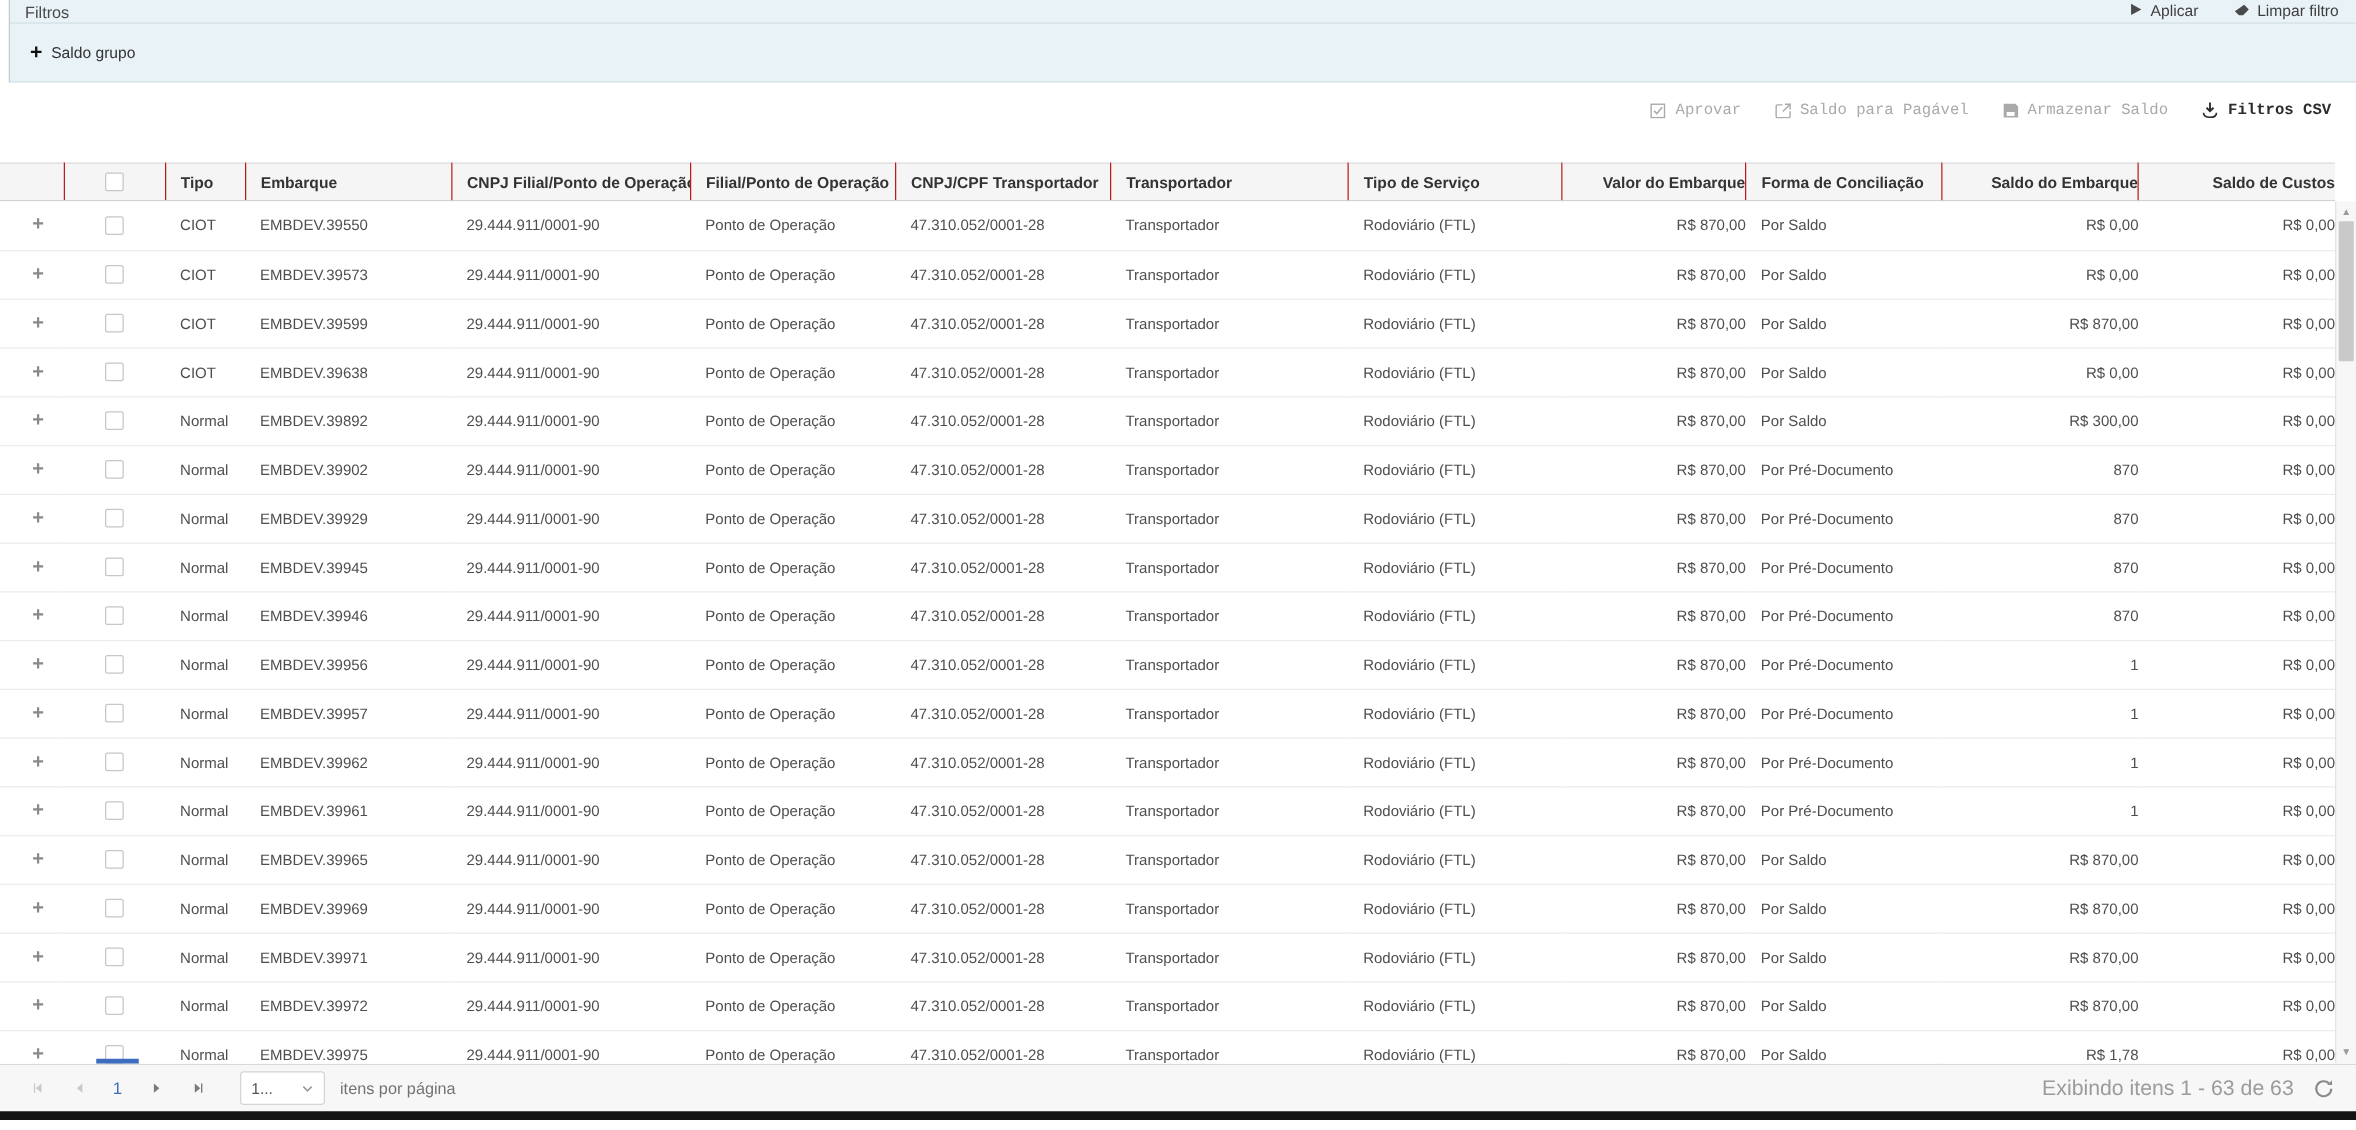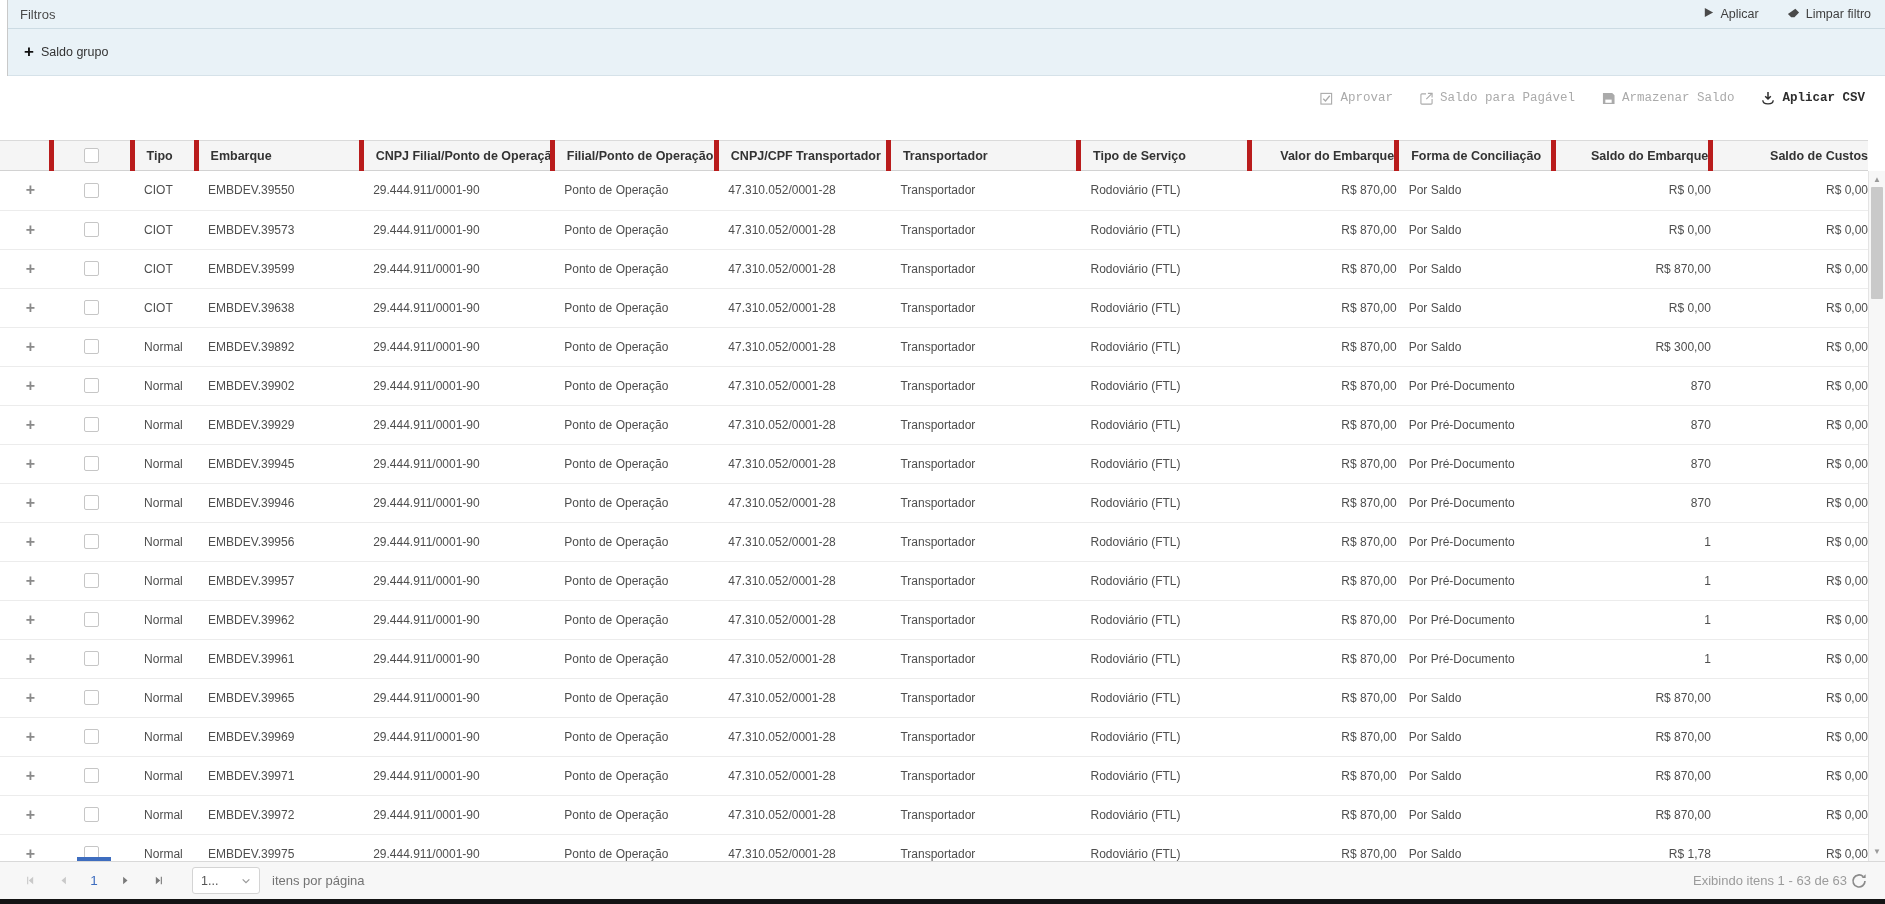--- a/index.html
+++ b/index.html
@@ -7,21 +7,21 @@
   body {
     width:1885px; height:904px; overflow:hidden; background:#fff;
     font-family:"Liberation Sans","DejaVu Sans",sans-serif; color:#4e4e4e;
     -webkit-font-smoothing:antialiased;
   }
   svg { display:block; }
 
   
   .filters-wrap { margin-left:7px; border-left:1px solid #c9c9c9; }
   .filters-header {
-    height:29px; background:#e9f2f7; border-bottom:1px solid #ccdbe3;
+    height:19px; background:#e9f2f7; border-bottom:1px solid #ccdbe3;
     display:flex; align-items:center; padding:0 14px 0 12px;
   }
   .filters-title { font-size:13px; color:#4a4a4a; }
   .spacer { flex:1; }
   .filter-btn { display:flex; gap:6px; color:#3f3f3f; font-size:12.5px; cursor:pointer; margin-left:28px; }
   .filter-btn .ic { color:#4a4a4a; }
   .filters-body {
     height:47px; background:#e9f2f7; border-bottom:1px solid #d6e2e9;
     display:flex; align-items:center; padding-left:16px;
   }
@@ -32,21 +32,21 @@
   .toolbar { height:64px; display:flex; justify-content:flex-end; align-items:flex-start; padding:15px 20px 0 0; gap:27px;font-family:Liberation Mono, monospace; }
   .tb-btn { display:flex; align-items:center; gap:7px; font-size:12.5px; cursor:pointer; }
   .tb-btn.disabled { color:#aaaaaa; }
   .tb-btn.enabled { color:#2c2c2c; font-weight:600; }
 
   
   .grid { position:relative; }
   table { border-collapse:collapse; table-layout:fixed; width:1868px; }
   th {
     height:30px; background:#f5f5f5; font-size:12.5px; font-weight:700; color:#333;
-    border-top:1px solid #dadada; border-bottom:1px solid #d2d2d2; border-right:5px solid #b91c1c;
+    border-top:1px solid #dadada; border-bottom:1px solid #d2d2d2; border-right:1px solid #b91c1c;
     text-align:left; padding:0 0 0 12px; white-space:nowrap; overflow:hidden;
   }
   th.num, td.num { text-align:right; padding-right:0; padding-left:0; }
   th:last-child { border-right:none; }
   .body-wrap { height:690px; overflow:hidden; position:relative; }
   td {
     height:39px; border-bottom:1px solid #ececec; font-size:12px; color:#4e4e4e;
     padding:0 0 0 12px; white-space:nowrap; overflow:hidden; background:#fff;
   }
   td.c-expand { padding-left:10px; text-align:center; }
@@ -75,21 +75,21 @@
   .pg-btn.off { color:#c9c9c9; }
   .pg-btn.on { color:#7a7a7a; }
   .page-num { color:#3e6dbf; font-size:13.5px; width:28px; text-align:center; cursor:pointer; }
   .size-box {
     width:68px; height:27px; border:1px solid #d4d4d4; border-radius:3px; background:#fff;
     display:flex; align-items:center; justify-content:space-between; padding:0 8px; margin-left:16px;
     font-size:12.5px; color:#555; cursor:pointer;
   }
   .size-box .chev { color:#9a9a9a; }
   .per-page { margin-left:12px; font-size:13px; color:#737373; }
-  .status { color:#9b9b9b; font-size:13px; margin-right:4px; }
+  .status { color:#9b9b9b; font-size:17px; margin-right:16px; }
   .refresh { color:#8a8a8a; cursor:pointer; }
 
   .bottom-strip { height:7px; background:#141414; }
 </style>
 </head>
 <body>
 
 <div class="filters-wrap">
   <div class="filters-header">
     <span class="filters-title">Filtros</span>
@@ -148,21 +148,21 @@
     </span>
     <span>Armazenar Saldo</span>
   </span>
   <span class="tb-btn enabled">
     <span>
       <svg width="14" height="14" viewBox="0 0 14 14">
           <path d="M7 1v6.5M4.2 5.2L7 8l2.8-2.8" fill="none" stroke="currentColor" stroke-width="1.5"></path>
           <path d="M1.8 9.2c0 2.6 1.4 3.6 5.2 3.6s5.2-1 5.2-3.6" fill="none" stroke="currentColor" stroke-width="1.3"></path>
         </svg>
     </span>
-    <span>Aplicar CSV</span>
+    <span>Filtros CSV</span>
   </span>
 </div>
 
 <div class="grid">
   <table>
     <colgroup>
       <col style="width:51px">
         <col style="width:81px">
         <col style="width:64px">
         <col style="width:165px">

